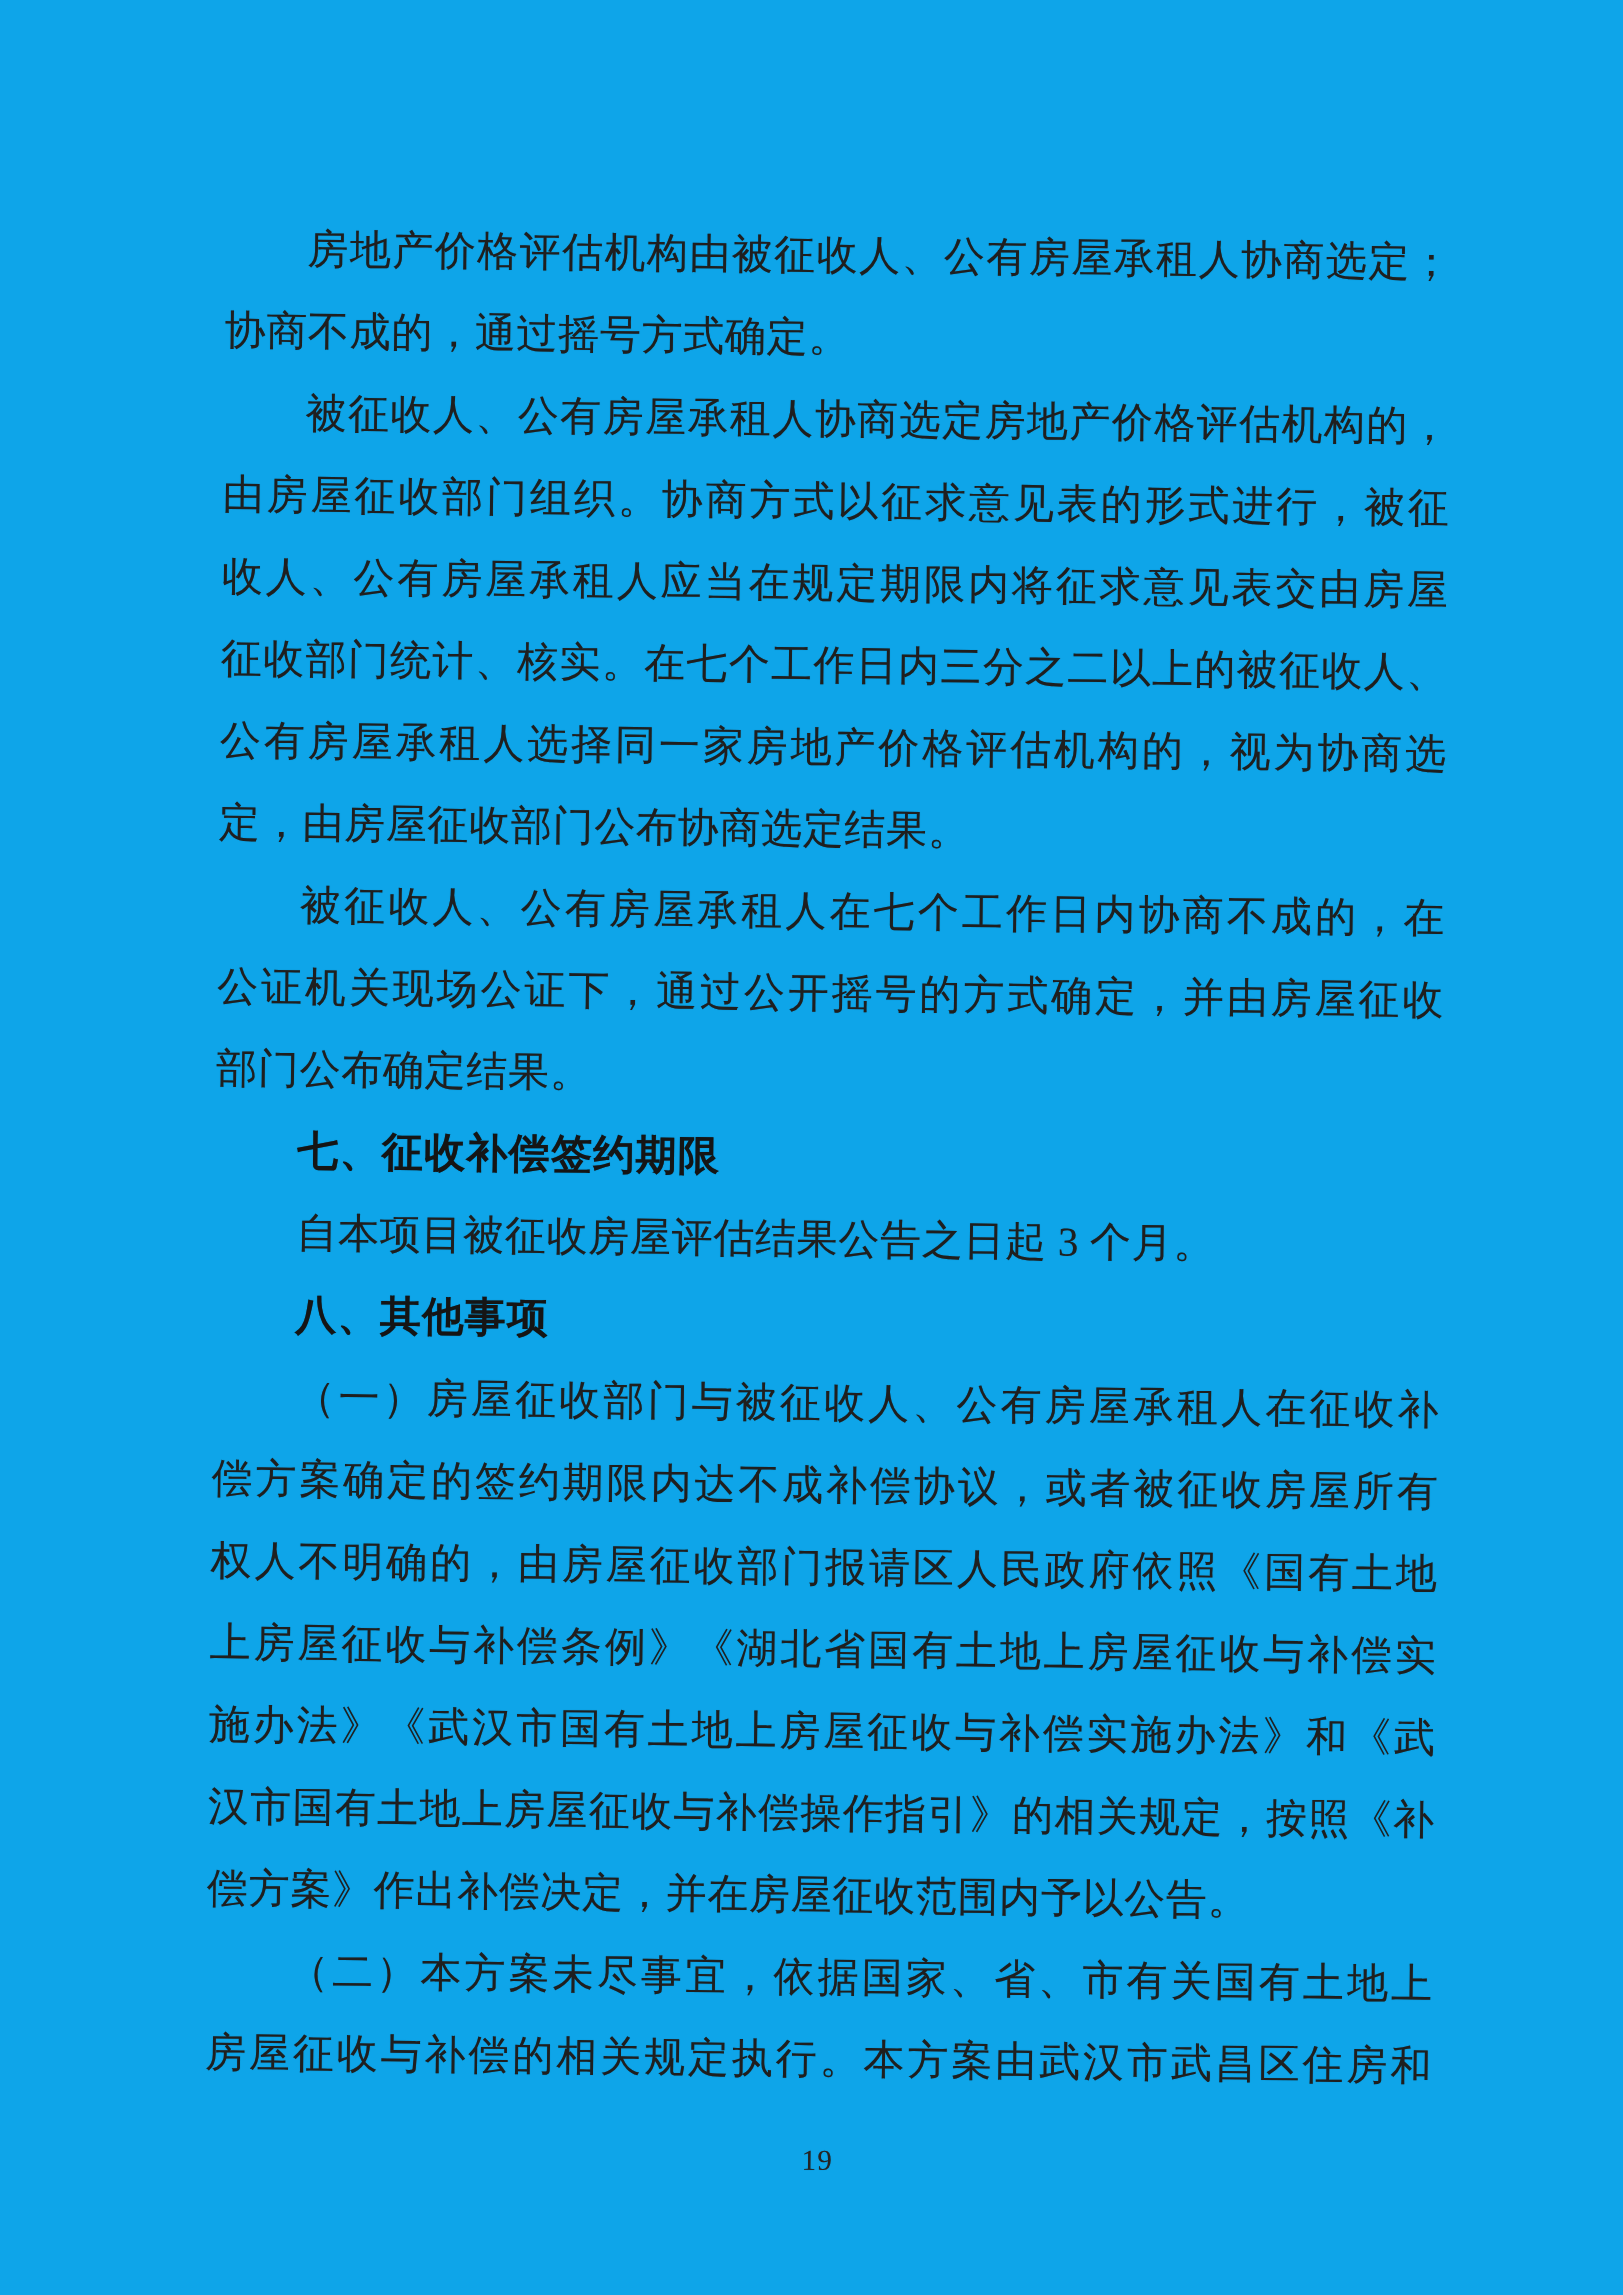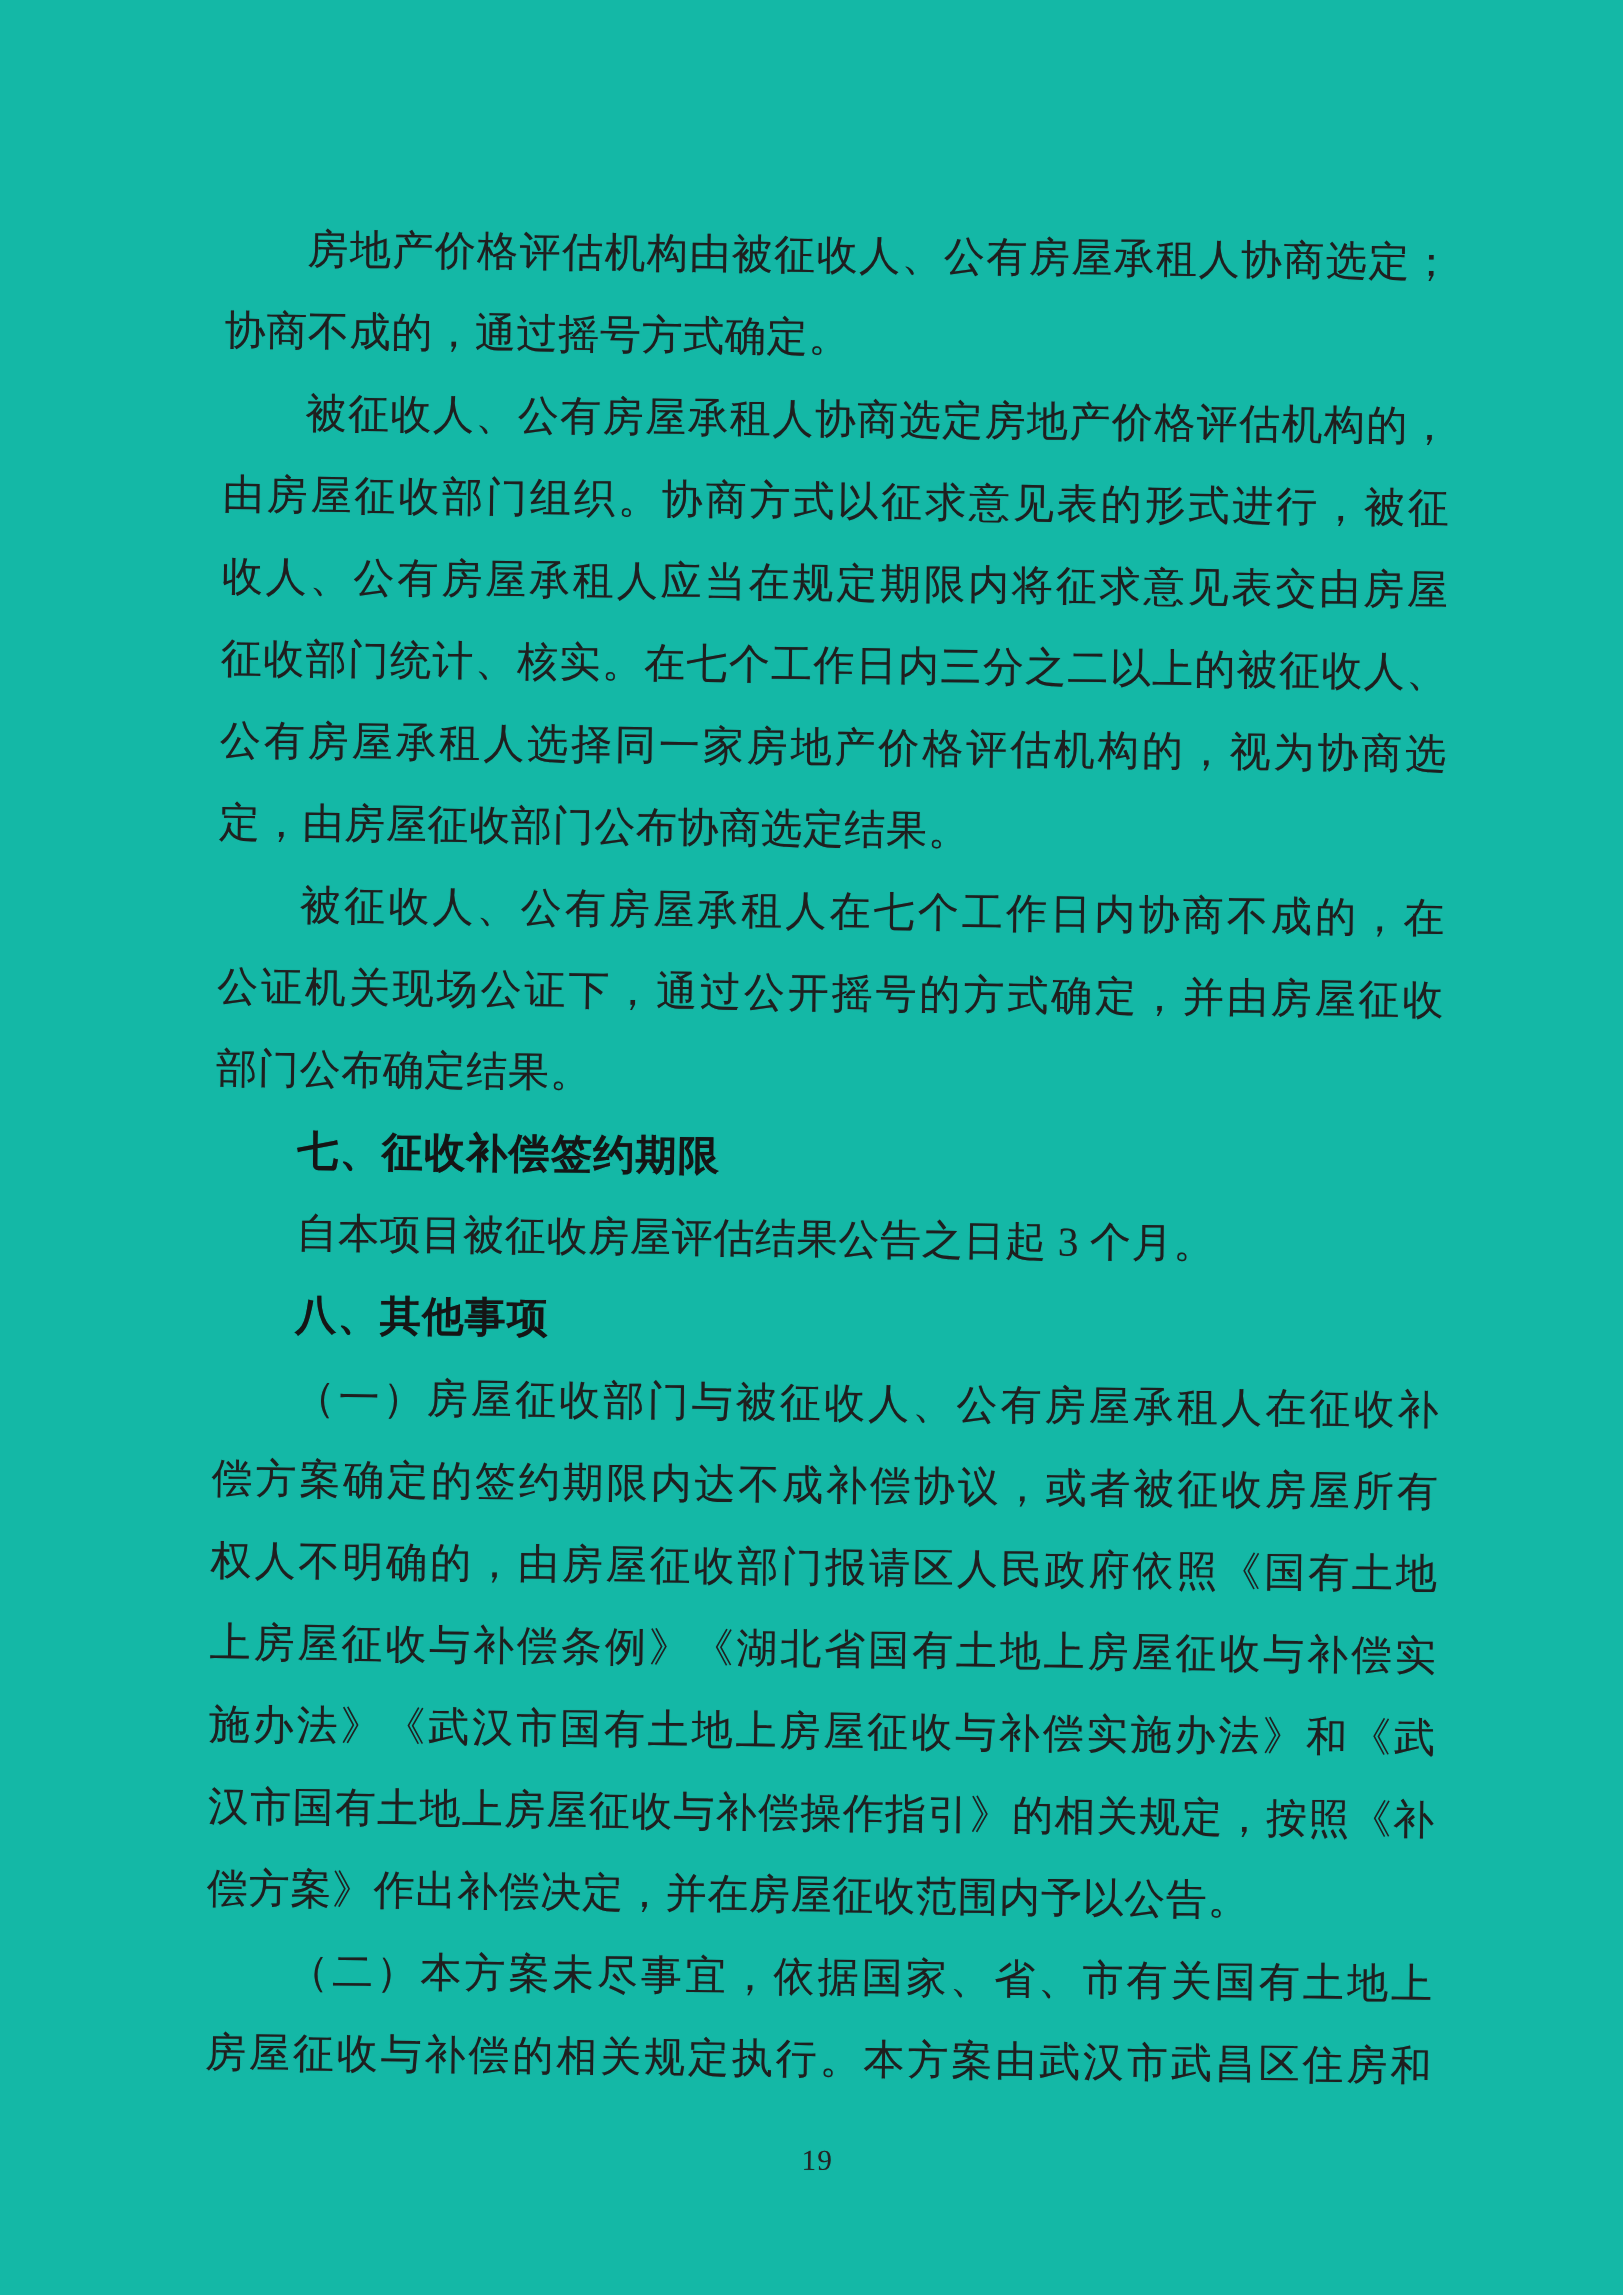--- a/index.html
+++ b/index.html
@@ -4,21 +4,21 @@
 <style>
   html, body {
     margin: 0;
     padding: 0;
     background: #ffffff;
   }
   .page {
     position: relative;
     width: 1623px;
     height: 2295px;
-    background: #14b8a6;
+    background: #0ea5e9;
     overflow: hidden;
     font-family: "Liberation Serif", "DejaVu Serif", serif;
   }
   .content {
     position: absolute;
     left: 226px;
     top: 207px;
     width: 1227px;
     transform: rotate(0.65deg);
     transform-origin: 0 0;

